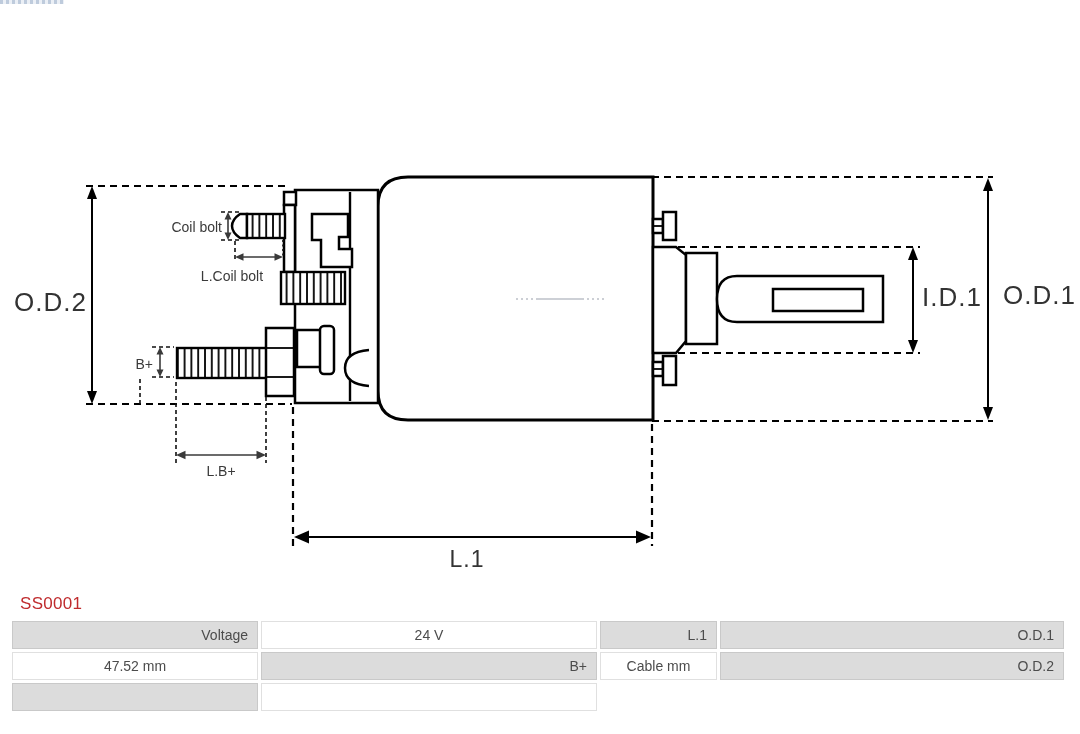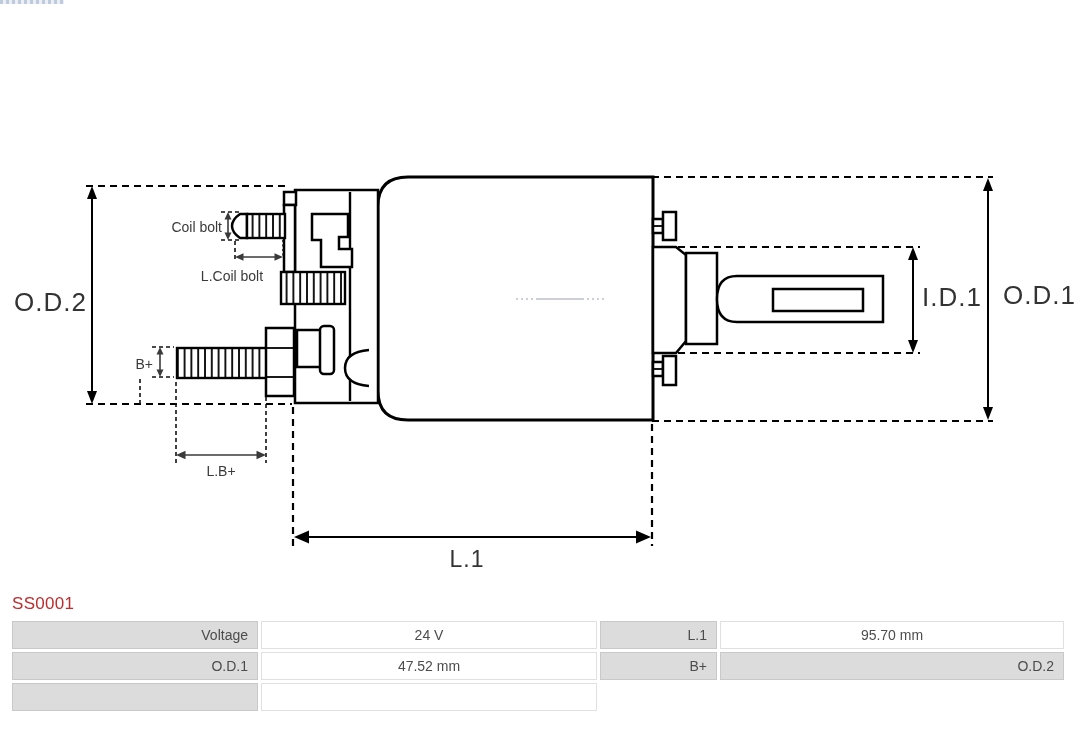--- a/index.html
+++ b/index.html
@@ -13,21 +13,21 @@
   }
   .stage{position:relative;width:1080px;height:734px;background:#fff;}
   .ui-artifact{
     position:absolute;top:0;left:0;width:64px;height:4px;
     background:repeating-linear-gradient(90deg,#b3c2d6 0 3px,#e8edf4 3px 6px);
     opacity:.85;
   }
   svg{display:block;}
   .part-number{
     margin:0;
-    padding:12px 0 7px 12px;
+    padding:12px 0 7px 20px;
     font-size:17px;
     font-weight:400;
     color:#bf2b2d;
     letter-spacing:.3px;
   }
   .spec-table{
     margin-left:12px;
     display:grid;
     grid-template-columns:246px 336px 117px 344px;
     grid-auto-rows:28px;
@@ -213,24 +213,24 @@
       <text class="midlbl" x="467" y="567" text-anchor="middle">L.1</text>
     </g>
   </svg>
 
   <h2 class="part-number">SS0001</h2>
 
   <div class="spec-table">
     <div class="spec-cell label">Voltage</div>
     <div class="spec-cell value">24 V</div>
     <div class="spec-cell label">L.1</div>
-    <div class="spec-cell value">95.70 mm</div>
 
     <div class="spec-cell label">O.D.1</div>
     <div class="spec-cell value">47.52 mm</div>
     <div class="spec-cell label">B+</div>
+    <div class="spec-cell value">Cable mm</div>
 
     <div class="spec-cell label">O.D.2</div>
     <div class="spec-cell label"></div>
     <div class="spec-cell value"></div>
   </div>
 
 </div>
 
 </body></html>

